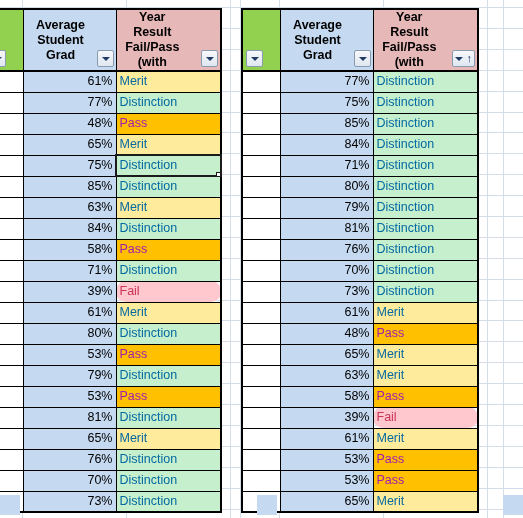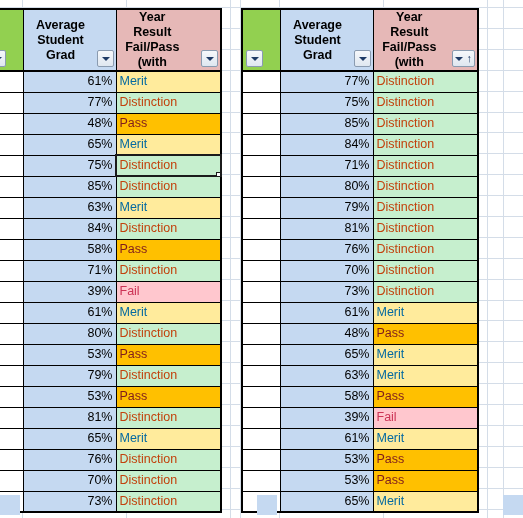--- a/index.html
+++ b/index.html
@@ -147,24 +147,24 @@
   }
   td.cell-result {
     text-align: left;
     border-right-width: 2px;
     font-weight: normal;
   }
 
   tr.last-data-row td.cell { border-bottom-width: 2px; }
 
   
-  .res-distinction { background: #c6efce; color: #c2410c; }
+  .res-distinction { background: #c6efce; color: #0369a1; }
   .res-merit       { background: #ffeb9c; color: #0369a1; }
-  .res-pass        { background: #ffc000; color: #7f1d1d; }
-  .res-fail        { background: #ffc7ce; color: #cc3355; }
+  .res-pass        { background: #ffc000; color: #a21caf; }
+  .res-fail        { background: #ffc7ce; color: #cc3355; border-radius: 10px; }
 
   
   td.cell.selected {
     outline: 2px solid #1b1b1b;
     outline-offset: -1px;
     z-index: 5;
   }
   td.cell.selected .fill-handle {
     position: absolute;
     right: -3px;

